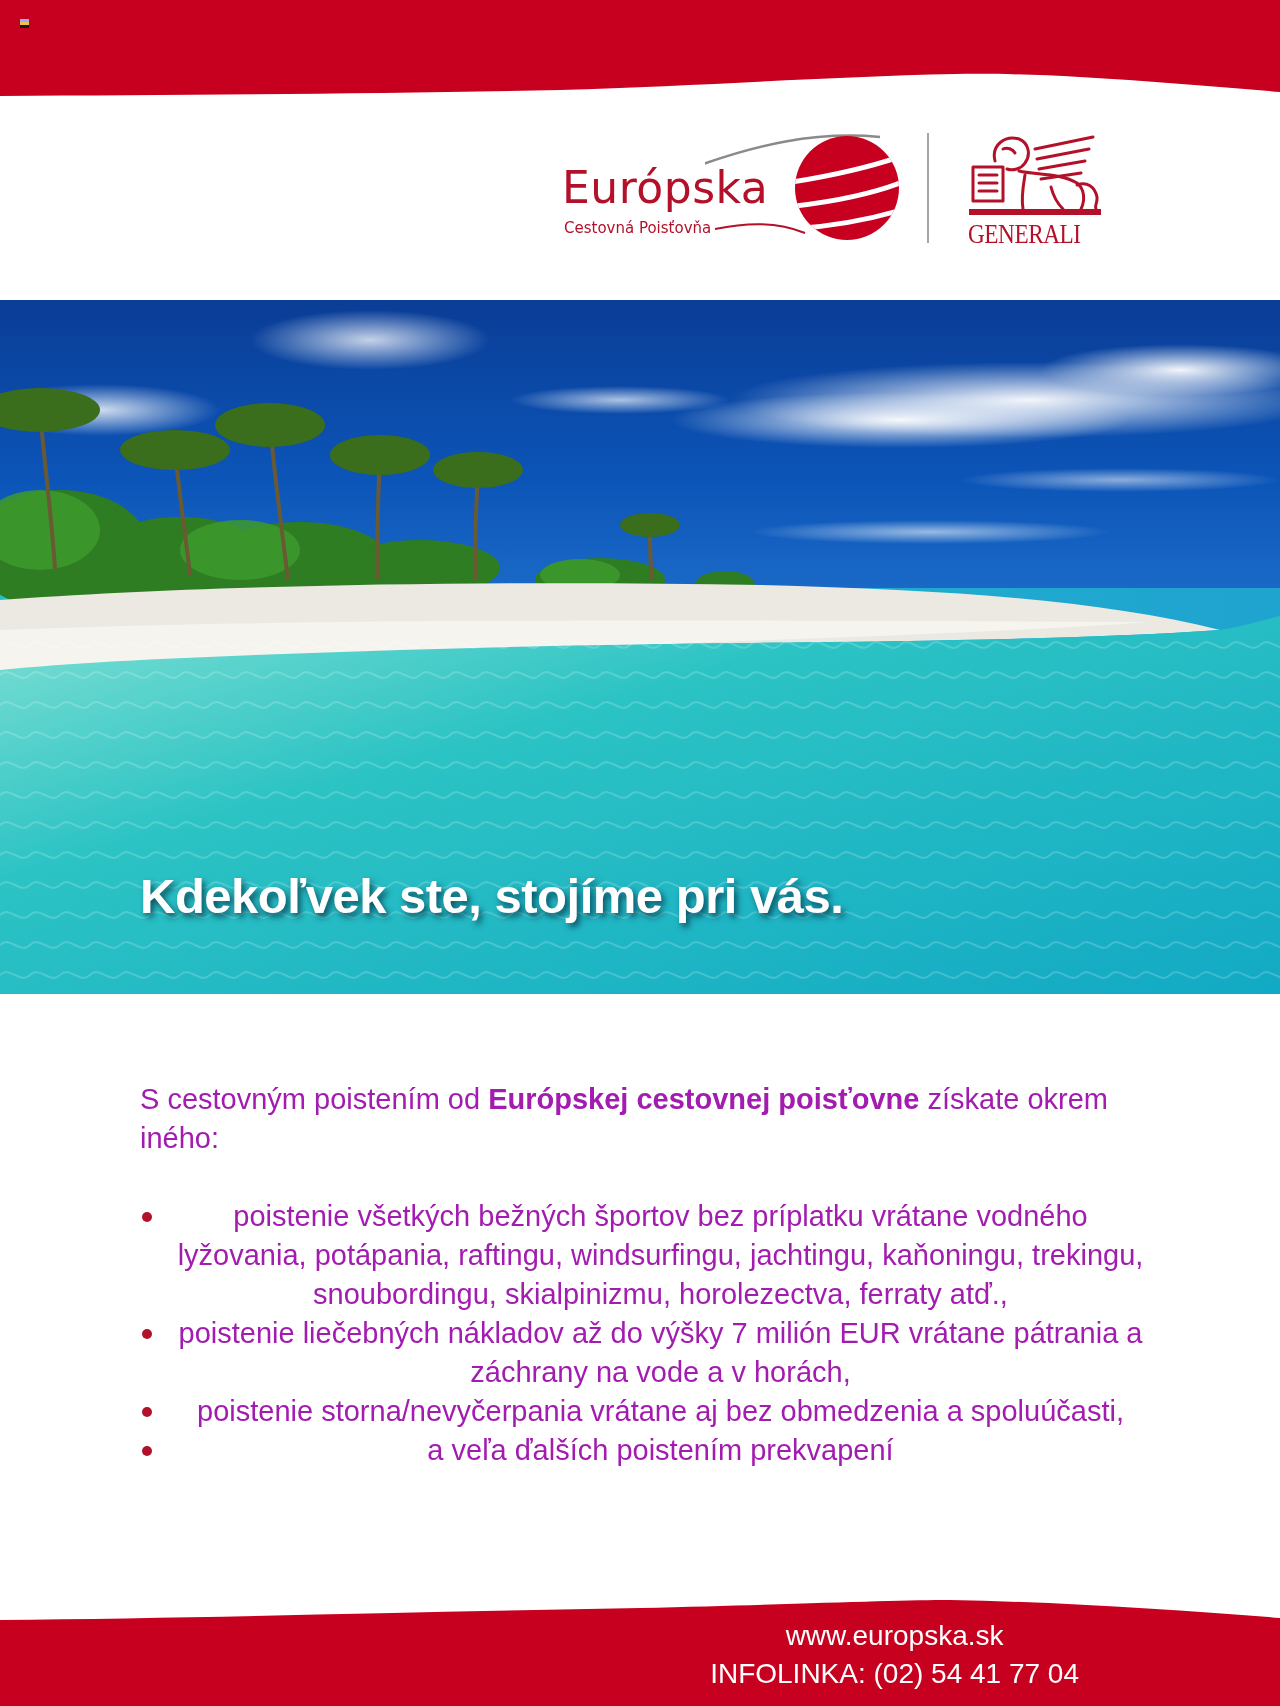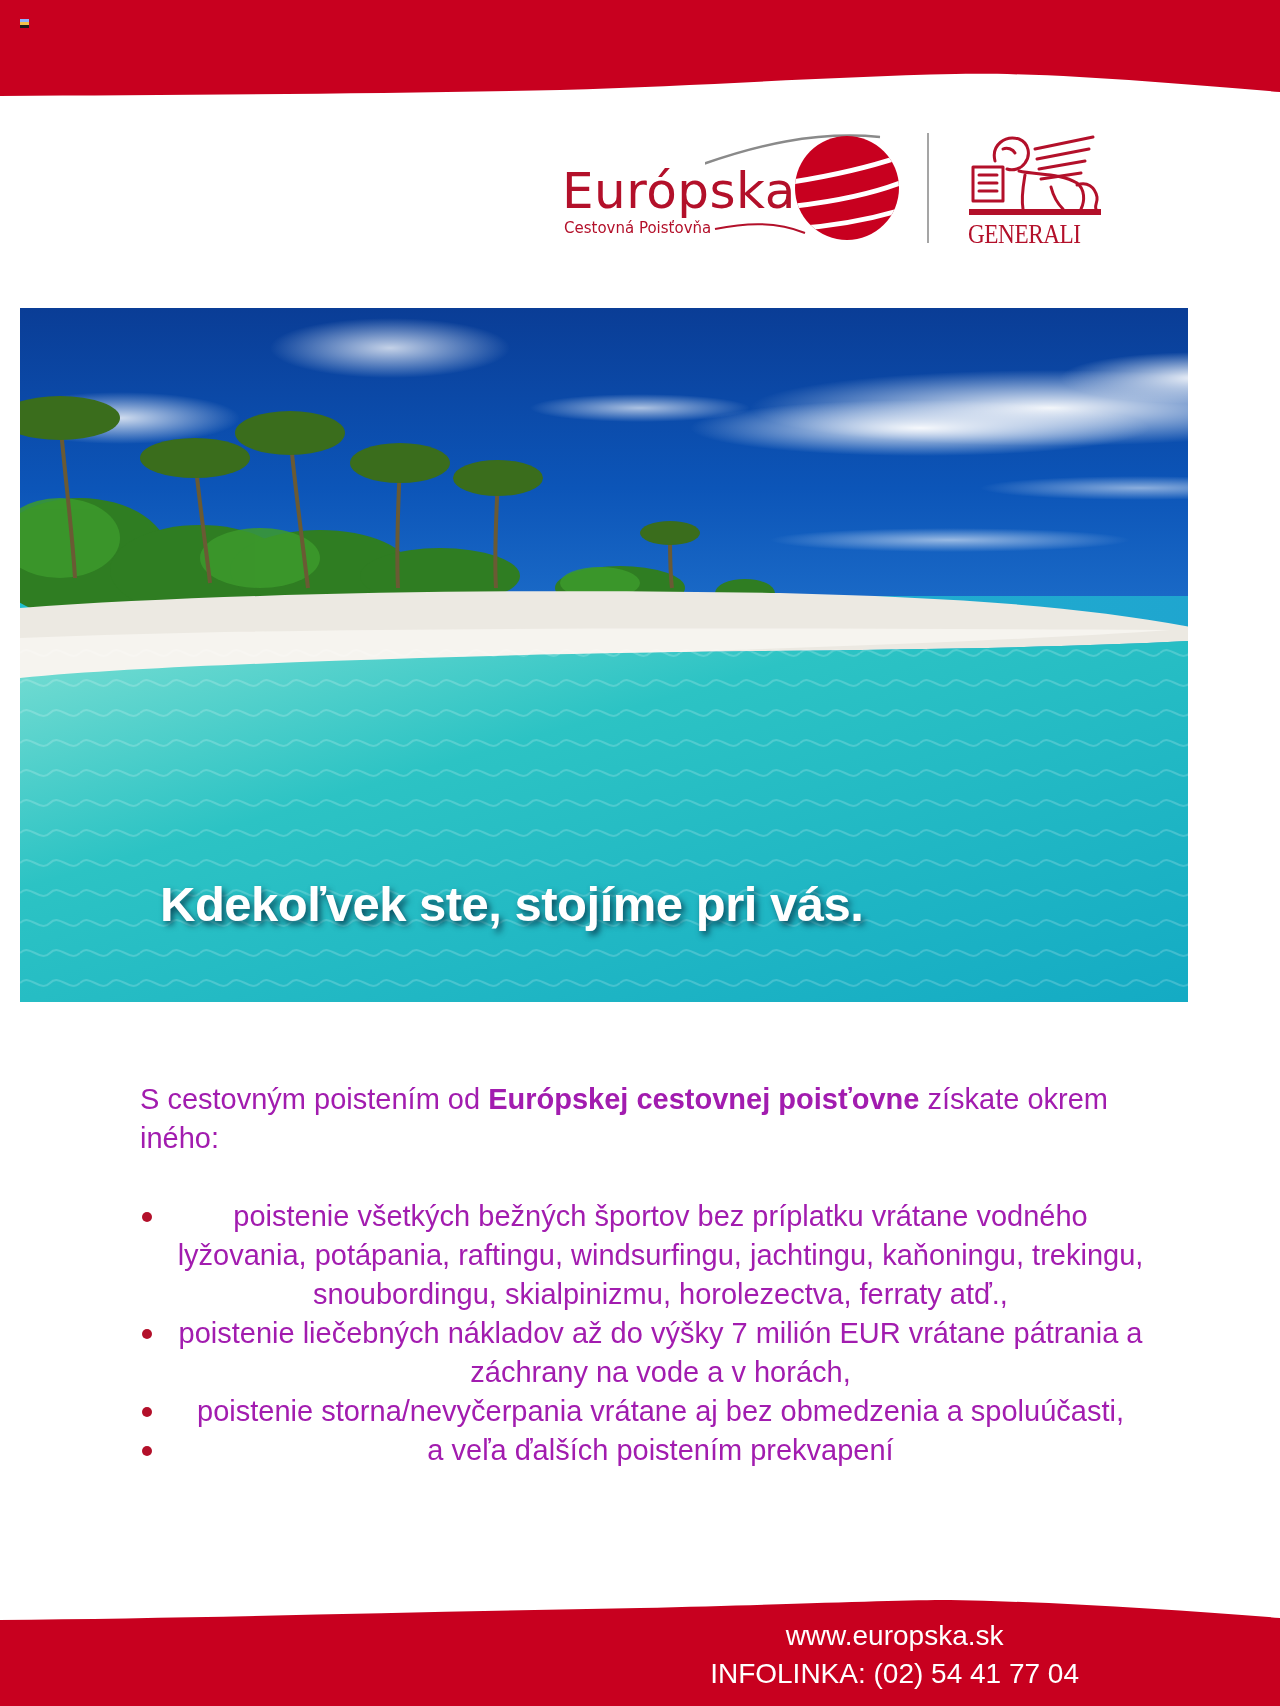--- a/index.html
+++ b/index.html
@@ -6,28 +6,28 @@
   html, body { width: 1280px; height: 1706px; background: #ffffff; overflow: hidden; }
   body { position: relative; font-family: "Liberation Sans", sans-serif; }
 
   .top-band { position: absolute; left: 0; top: 0; width: 1280px; height: 100px; }
   .top-band svg { display: block; }
   .corner-icon { position: absolute; left: 20px; top: 19px; width: 9px; height: 9px; }
   .corner-icon span { display: block; height: 3px; }
 
   .logo-area { position: absolute; left: 555px; top: 125px; width: 560px; height: 125px; }
   .europska-logo { position: absolute; left: 0; top: 0; width: 350px; height: 125px; }
-  .europska-word { position: absolute; left: 7px; top: 37px; font-size: 50px; color: #b3102a; letter-spacing: 0.5px; font-family: "DejaVu Sans", sans-serif; font-weight: normal; }
+  .europska-word { position: absolute; left: 7px; top: 37px; font-size: 44px; color: #b3102a; letter-spacing: 0.5px; font-family: "DejaVu Sans", sans-serif; font-weight: normal; }
   .europska-sub { position: absolute; left: 9px; top: 94px; font-size: 15px; color: #b3102a; font-family: "DejaVu Sans", sans-serif; text-align: right; }
   .globe { position: absolute; left: 150px; top: 0; width: 200px; height: 125px; }
   .logo-divider { position: absolute; left: 372px; top: 8px; width: 2px; height: 110px; background: #a5a5a5; }
   .generali-logo { position: absolute; left: 410px; top: 6px; width: 140px; height: 118px; }
   .generali-word { position: absolute; left: 0; top: 88px; width: 138px; text-align: center; font-family: "Liberation Serif", serif; font-size: 27px; color: #b3102a; letter-spacing: -0.5px; transform: scaleX(0.86); transform-origin: left center; }
 
-  .hero { position: absolute; left: 0; top: 308px; width: 1168px; height: 694px; overflow: hidden; margin-left: 20px; }
+  .hero { position: absolute; left: 0; top: 300px; width: 1280px; height: 694px; overflow: hidden; }
   .hero svg { position: absolute; left: 0; top: 0; }
   .hero-title { position: absolute; left: 140px; top: 568px; font-size: 49px; font-weight: bold; color: #ffffff; text-shadow: 3px 4px 6px rgba(0,40,60,0.75); letter-spacing: -0.5px; white-space: nowrap; }
 
   .content { position: absolute; left: 140px; top: 1080px; width: 1010px; color: #a21caf; font-size: 29px; line-height: 39px; }
   .intro b { font-weight: bold; }
   .benefits { list-style: none; margin-top: 39px; text-align: center; }
   .benefits li { position: relative; padding-left: 31px; }
   .bullet { position: absolute; left: 2px; top: 15px; width: 10px; height: 10px; border-radius: 50%; background: #b3102a; }
 
   .bottom-band { position: absolute; left: 0; top: 1600px; width: 1280px; height: 106px; }

